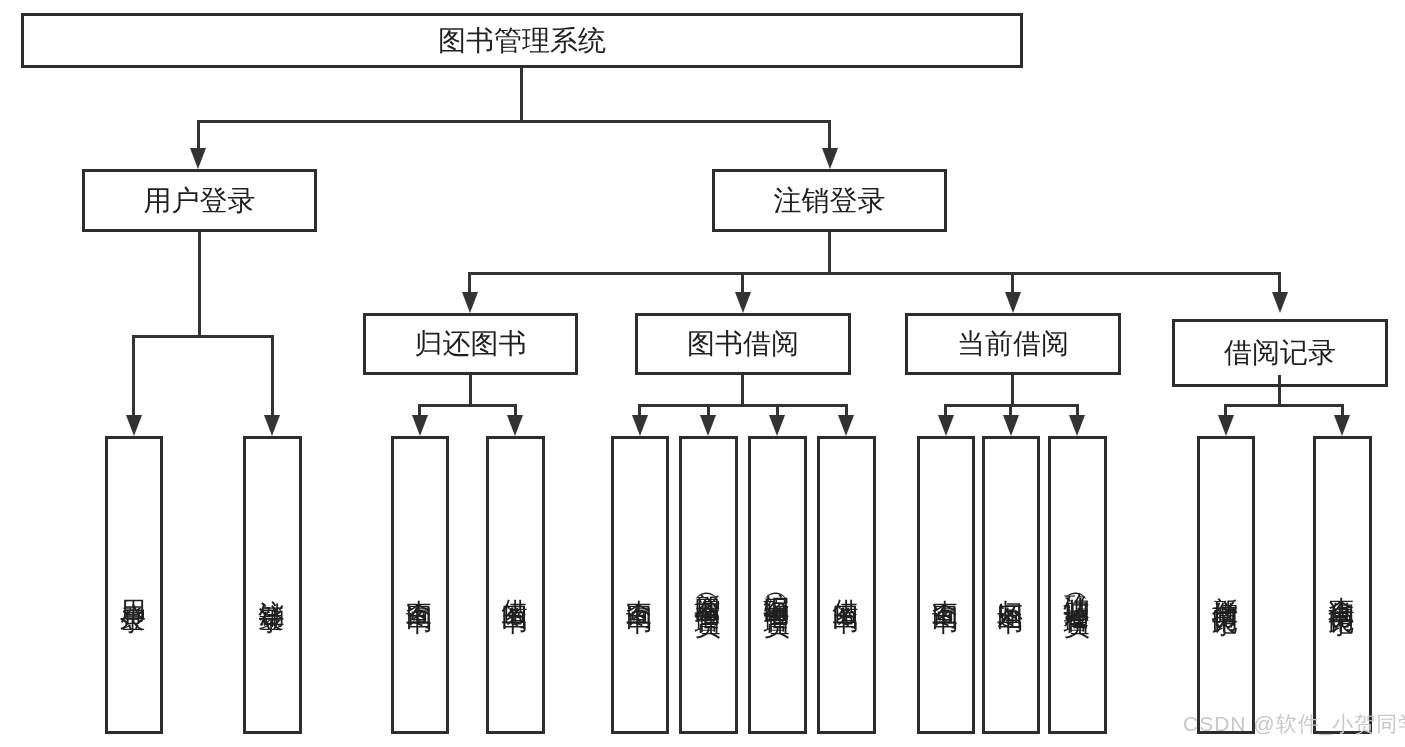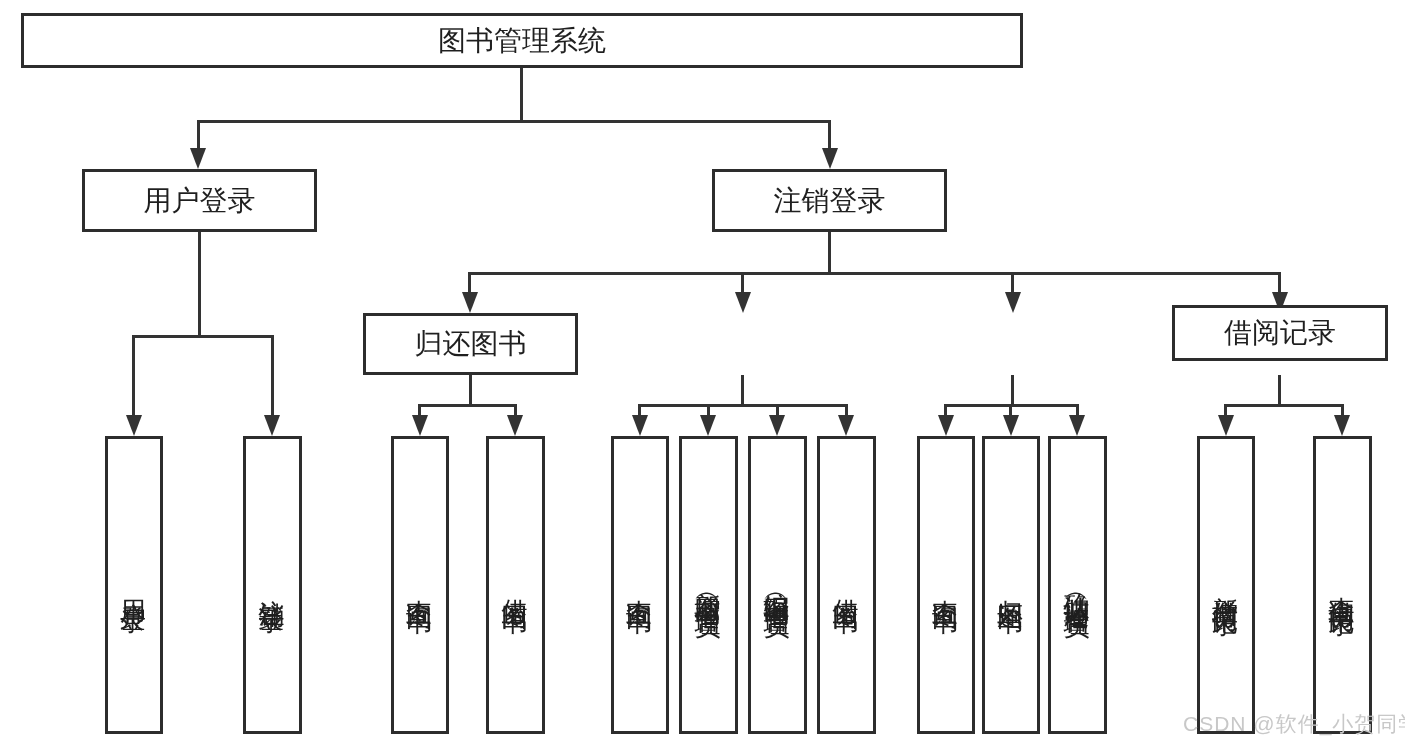--- a/index.html
+++ b/index.html
@@ -74,21 +74,23 @@
   <div class="vl" style="left:468px;top:272px;height:22px;"></div>
   <div class="vl" style="left:741px;top:272px;height:22px;"></div>
   <div class="vl" style="left:1011px;top:272px;height:22px;"></div>
   <div class="vl" style="left:1278px;top:272px;height:22px;"></div>
   <div class="arw" style="left:462px;top:292px;"></div>
   <div class="arw" style="left:735px;top:292px;"></div>
   <div class="arw" style="left:1005px;top:292px;"></div>
   <div class="arw" style="left:1272px;top:292px;"></div>
 
   <div class="box" style="left:363px;top:313px;width:215px;height:62px;">归还图书</div>
-  <div class="box" style="left:1172px;top:305px;width:216px;height:56px;">借阅记录</div>
+  <div class="box" style="left:635px;top:313px;width:216px;height:62px;">图书借阅</div>
+  <div class="box" style="left:905px;top:313px;width:216px;height:62px;">当前借阅</div>
+  <div class="box" style="left:1172px;top:319px;width:216px;height:68px;">借阅记录</div>
 
   <div class="vl" style="left:469px;top:375px;height:31px;"></div>
   <div class="hl" style="left:418px;top:404px;width:99px;"></div>
   <div class="vl" style="left:418px;top:404px;height:13px;"></div>
   <div class="vl" style="left:514px;top:404px;height:13px;"></div>
   <div class="arw" style="left:412px;top:415px;"></div>
   <div class="arw" style="left:507px;top:415px;"></div>
 
   <div class="vl" style="left:741px;top:375px;height:31px;"></div>
   <div class="hl" style="left:638px;top:404px;width:210px;"></div>

